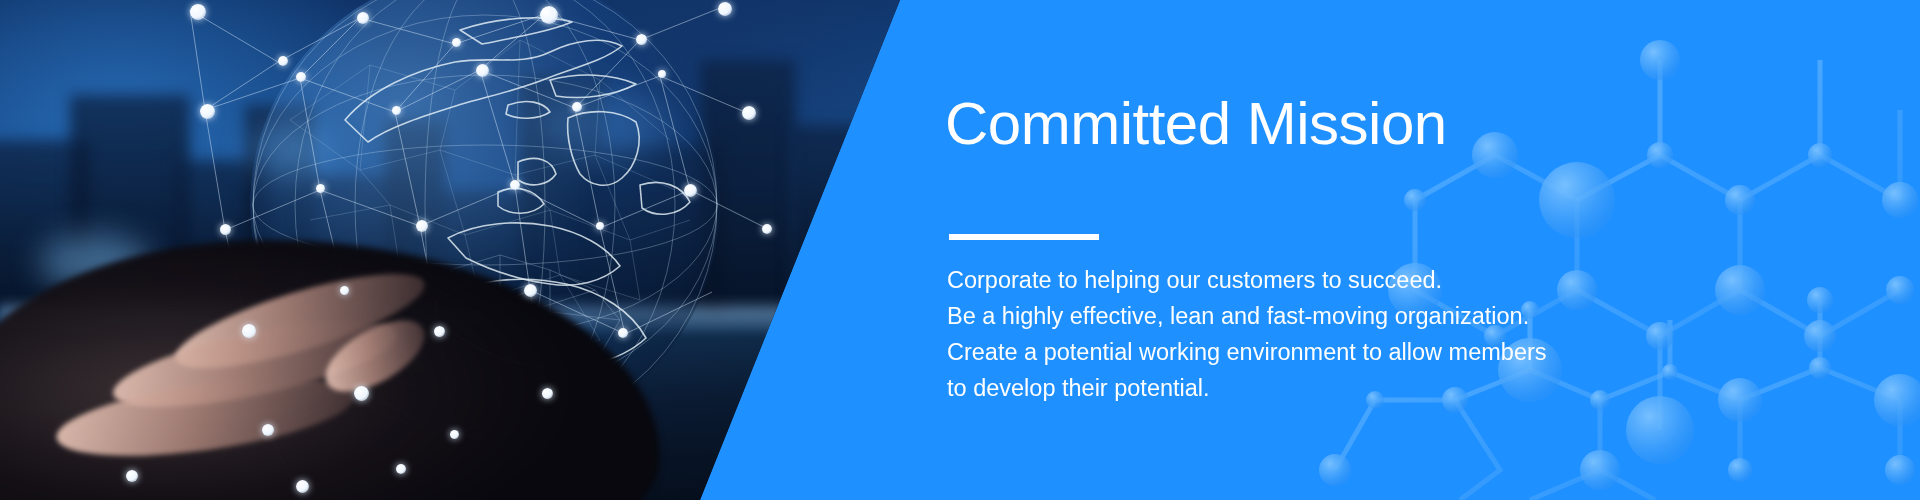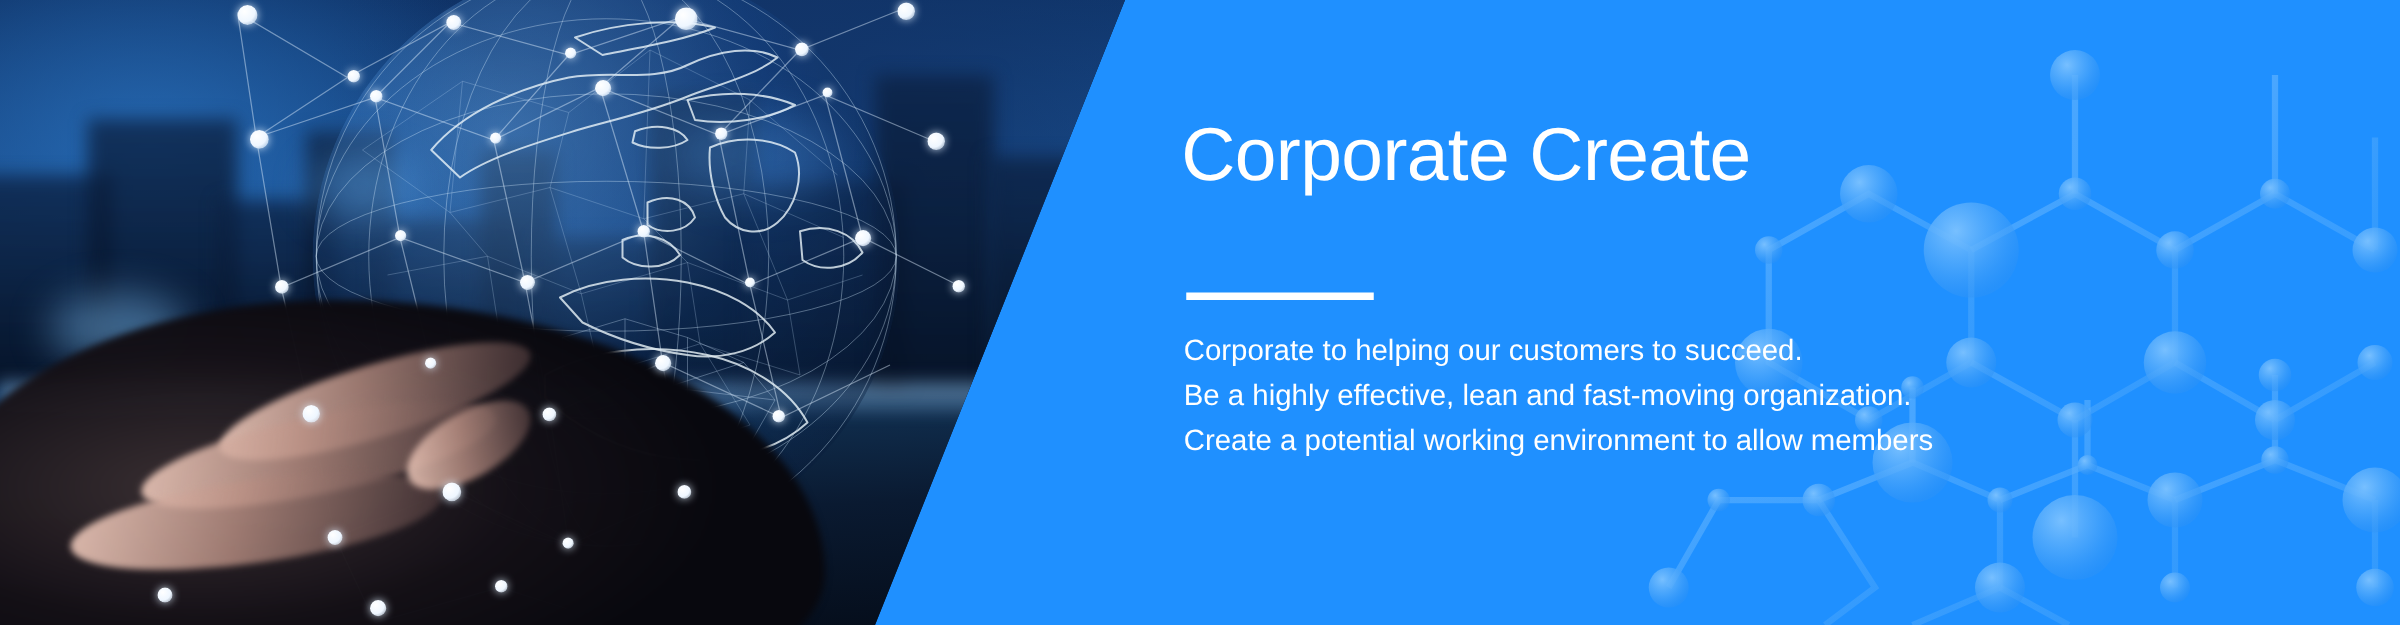--- a/index.html
+++ b/index.html
@@ -341,22 +341,23 @@
     <div class="dot" style="left:262px; top:424px; width:12px; height:12px;"></div>
     <div class="dot" style="left:354px; top:386px; width:15px; height:15px;"></div>
     <div class="dot" style="left:450px; top:430px; width:9px;  height:9px;"></div>
     <div class="dot" style="left:542px; top:388px; width:11px; height:11px;"></div>
     <div class="dot" style="left:296px; top:480px; width:13px; height:13px;"></div>
     <div class="dot" style="left:396px; top:464px; width:10px; height:10px;"></div>
     <div class="dot" style="left:126px; top:470px; width:12px; height:12px;"></div>
   </div>
 
   <div class="content">
-    <h1 class="title">Corporate Create</h1>
+    <h1 class="title">Committed Mission</h1>
     <div class="divider"></div>
     <p class="body-text">
       <span class="line">Corporate to helping our customers to succeed.</span>
       <span class="line">Be a highly effective, lean and fast-moving organization.</span>
       <span class="line">Create a potential working environment to allow members</span>
+      <span class="line">to develop their  potential.</span>
     </p>
   </div>
 
 </div>
 
 </body></html>

